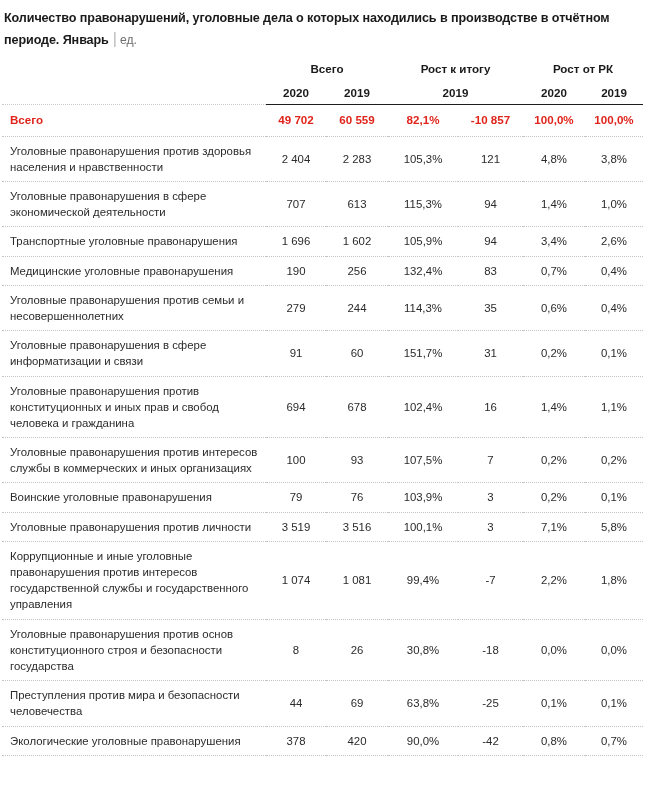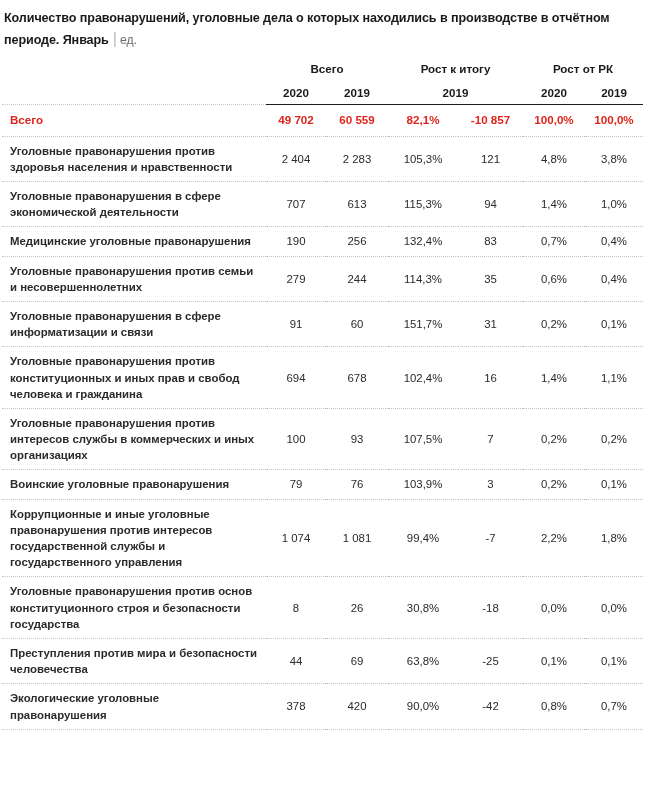--- a/index.html
+++ b/index.html
@@ -90,21 +90,20 @@
     color: #2b2b2b;
     padding: 6px 0 6px 0;
     vertical-align: middle;
     border-bottom: 1px dotted #c4c4c4;
     line-height: 1.42;
   }
   tbody td.lbl {
     text-align: left;
     padding-left: 8px;
     padding-right: 8px;
-    font-weight: bold;
   }
   tbody td.num {
     text-align: center;
     white-space: nowrap;
   }
   tbody tr.total td {
     color: #e0241b;
     font-weight: bold;
     font-size: 11.6px;
     padding-top: 7px;
@@ -168,20 +167,29 @@
         <tr>
           <td class="lbl">Уголовные правонарушения в сфере экономической деятельности</td>
           <td class="num">707</td>
           <td class="num">613</td>
           <td class="num">115,3%</td>
           <td class="num">94</td>
           <td class="num">1,4%</td>
           <td class="num">1,0%</td>
         </tr>
         <tr>
+          <td class="lbl">Транспортные уголовные правонарушения</td>
+          <td class="num">1 696</td>
+          <td class="num">1 602</td>
+          <td class="num">105,9%</td>
+          <td class="num">94</td>
+          <td class="num">3,4%</td>
+          <td class="num">2,6%</td>
+        </tr>
+        <tr>
           <td class="lbl">Медицинские уголовные правонарушения</td>
           <td class="num">190</td>
           <td class="num">256</td>
           <td class="num">132,4%</td>
           <td class="num">83</td>
           <td class="num">0,7%</td>
           <td class="num">0,4%</td>
         </tr>
         <tr>
           <td class="lbl">Уголовные правонарушения против семьи и несовершеннолетних</td>
@@ -222,20 +230,29 @@
         <tr>
           <td class="lbl">Воинские уголовные правонарушения</td>
           <td class="num">79</td>
           <td class="num">76</td>
           <td class="num">103,9%</td>
           <td class="num">3</td>
           <td class="num">0,2%</td>
           <td class="num">0,1%</td>
         </tr>
         <tr>
+          <td class="lbl">Уголовные правонарушения против личности</td>
+          <td class="num">3 519</td>
+          <td class="num">3 516</td>
+          <td class="num">100,1%</td>
+          <td class="num">3</td>
+          <td class="num">7,1%</td>
+          <td class="num">5,8%</td>
+        </tr>
+        <tr>
           <td class="lbl">Коррупционные и иные уголовные правонарушения против интересов государственной службы и государственного управления</td>
           <td class="num">1 074</td>
           <td class="num">1 081</td>
           <td class="num">99,4%</td>
           <td class="num">-7</td>
           <td class="num">2,2%</td>
           <td class="num">1,8%</td>
         </tr>
         <tr>
           <td class="lbl">Уголовные правонарушения против основ конституционного строя и безопасности государства</td>

